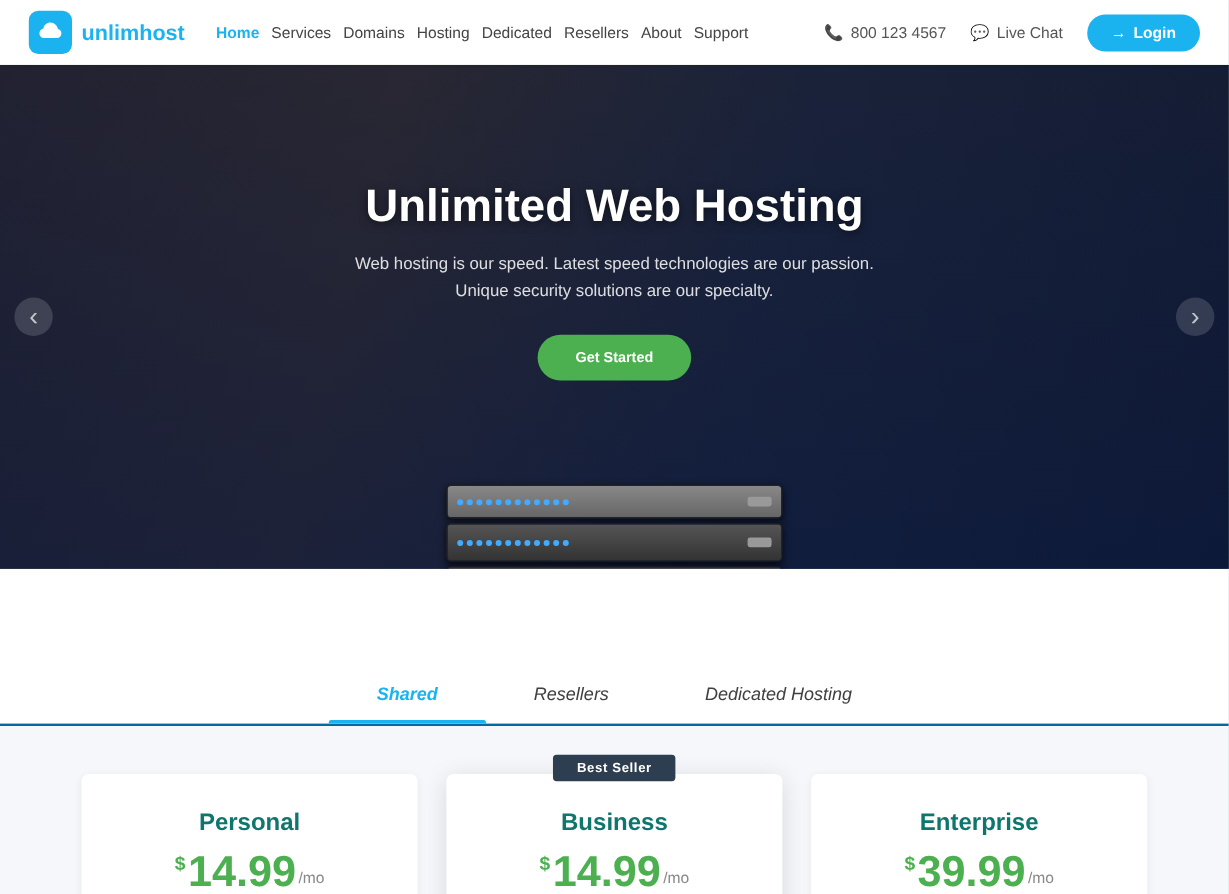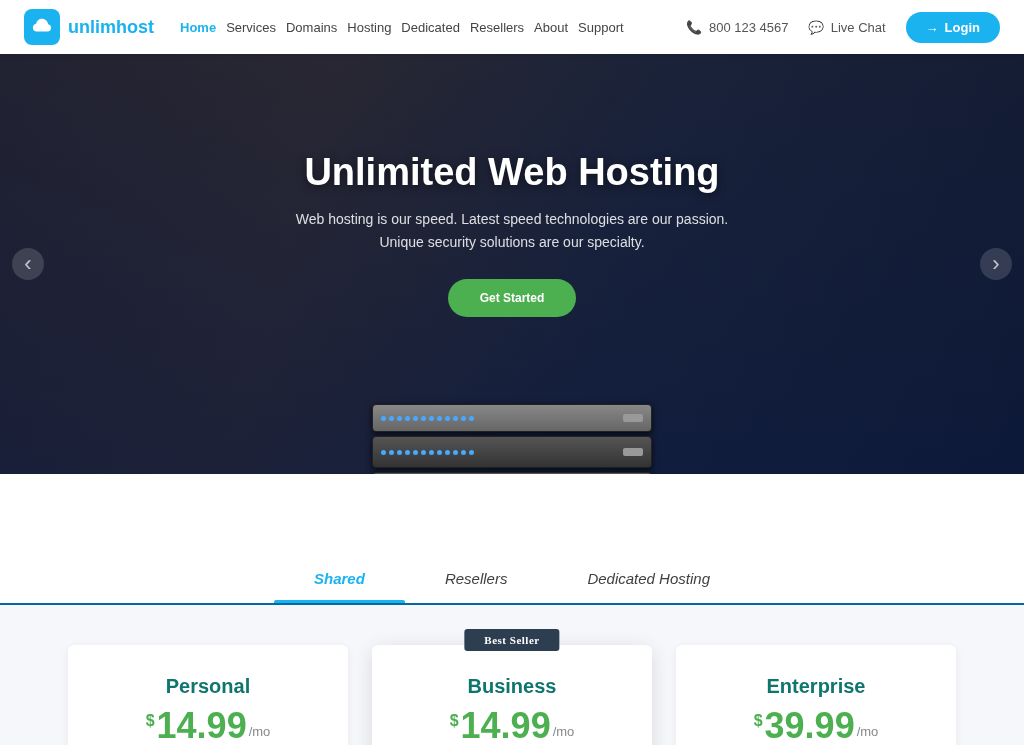--- a/index.html
+++ b/index.html
@@ -199,21 +199,20 @@
       left: 50%;
       transform: translateX(-50%);
       background: #2c3e50;
       color: #fff;
       font-size: 11px;
       font-weight: 700;
       padding: 5px 20px;
       border-radius: 3px;
       white-space: nowrap;
       letter-spacing: 0.5px;
-      font-family: Liberation Serif, serif;
     }
     .card-title {
       font-size: 20px;
       font-weight: 700;
       color: #0f766e;
       text-align: center;
       margin-bottom: 10px;
     }
     .card-price {
       text-align: center;

